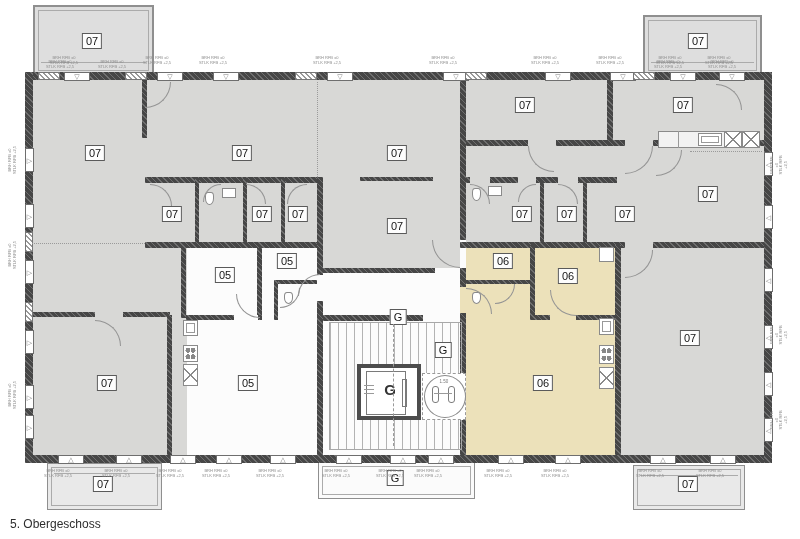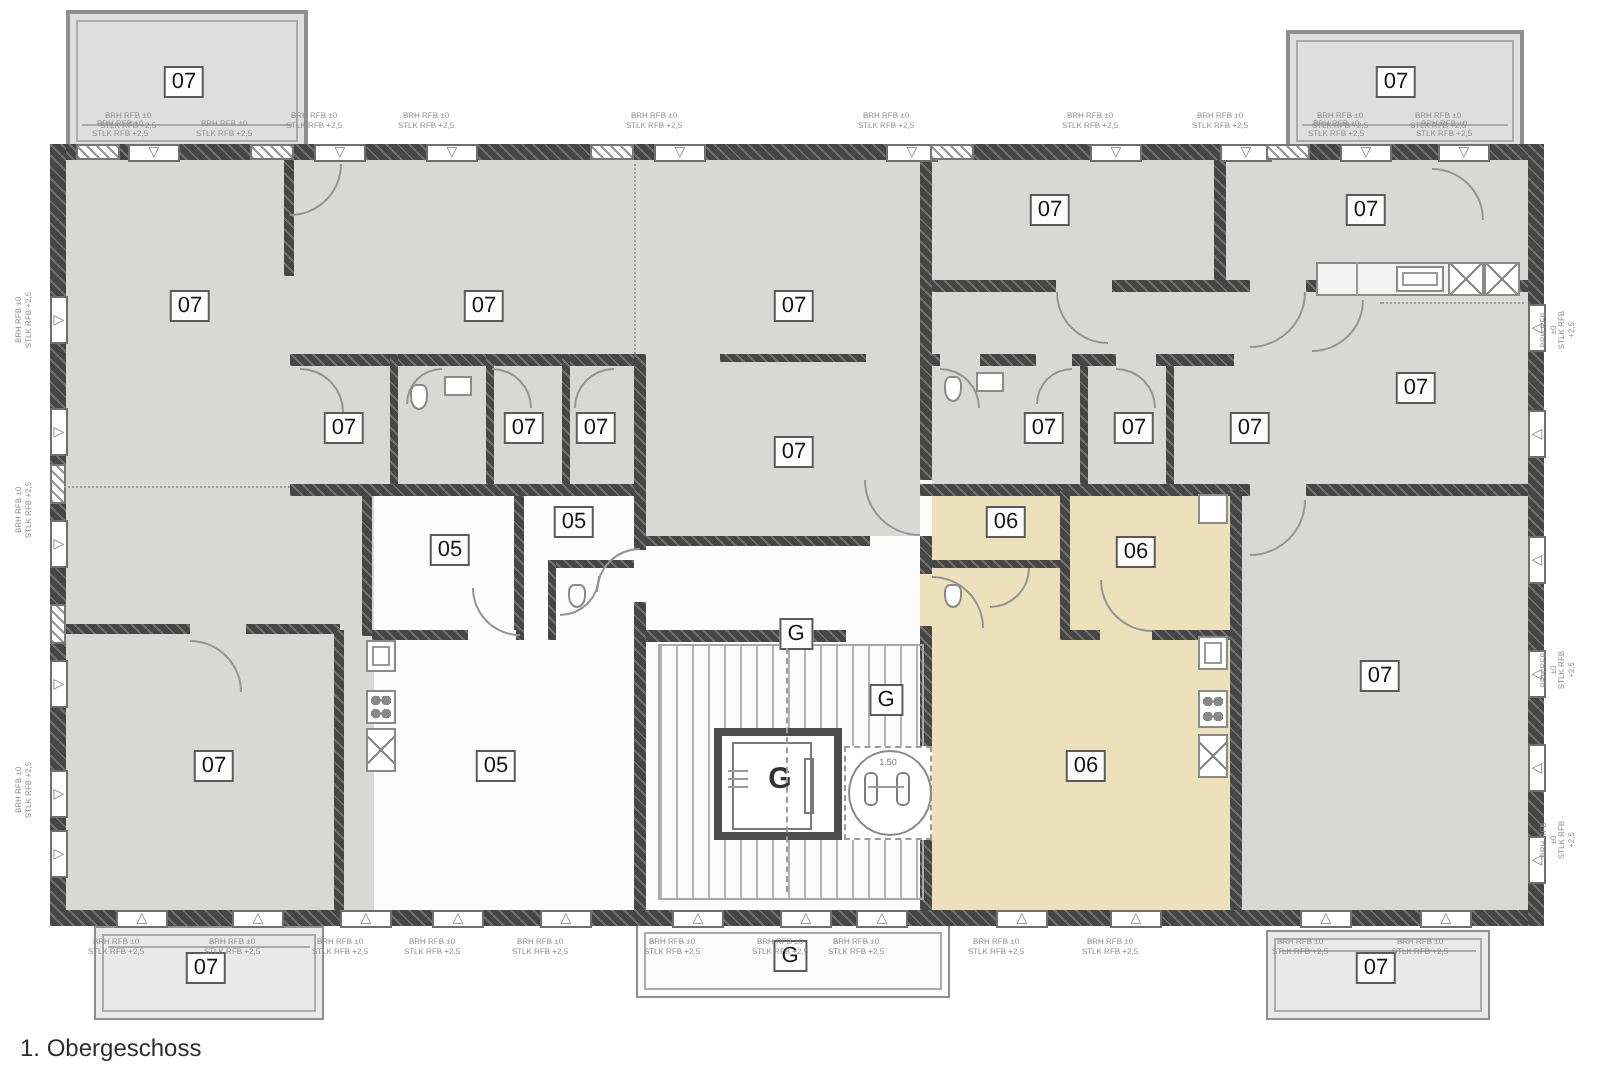--- a/index.html
+++ b/index.html
@@ -165,21 +165,21 @@
     <div class="fix stove" style="left:599px;top:345px;width:15px;height:19px"></div>
     <div class="fix x" style="left:599px;top:367px;width:15px;height:22px"></div>
 
     <div class="fix" style="left:205px;top:192px;width:9px;height:13px;border-radius:40% 40% 60% 60%"></div>
     <div class="fix" style="left:222px;top:188px;width:14px;height:10px"></div>
     <div class="fix" style="left:472px;top:188px;width:9px;height:13px;border-radius:40% 40% 60% 60%"></div>
     <div class="fix" style="left:488px;top:186px;width:14px;height:10px"></div>
     <div class="fix" style="left:284px;top:292px;width:9px;height:12px;border-radius:40% 40% 60% 60%"></div>
     <div class="fix" style="left:472px;top:292px;width:9px;height:12px;border-radius:40% 40% 60% 60%"></div>
 
-    <div class="floor-title" style="left:10px;top:517px">1. Obergeschoss</div>
+    <div class="floor-title" style="left:10px;top:517px">5. Obergeschoss</div>
   <div class="rlabel" style="left: 92px; top: 41px;">07</div>
       <div class="rlabel" style="left: 698px; top: 41px;">07</div>
       <div class="rlabel" style="left: 95px; top: 153px;">07</div>
       <div class="rlabel" style="left: 242px; top: 153px;">07</div>
       <div class="rlabel" style="left: 397px; top: 153px;">07</div>
       <div class="rlabel" style="left: 525px; top: 105px;">07</div>
       <div class="rlabel" style="left: 683px; top: 105px;">07</div>
       <div class="rlabel" style="left: 172px; top: 214px;">07</div>
       <div class="rlabel" style="left: 262px; top: 214px;">07</div>
       <div class="rlabel" style="left: 298px; top: 214px;">07</div>

